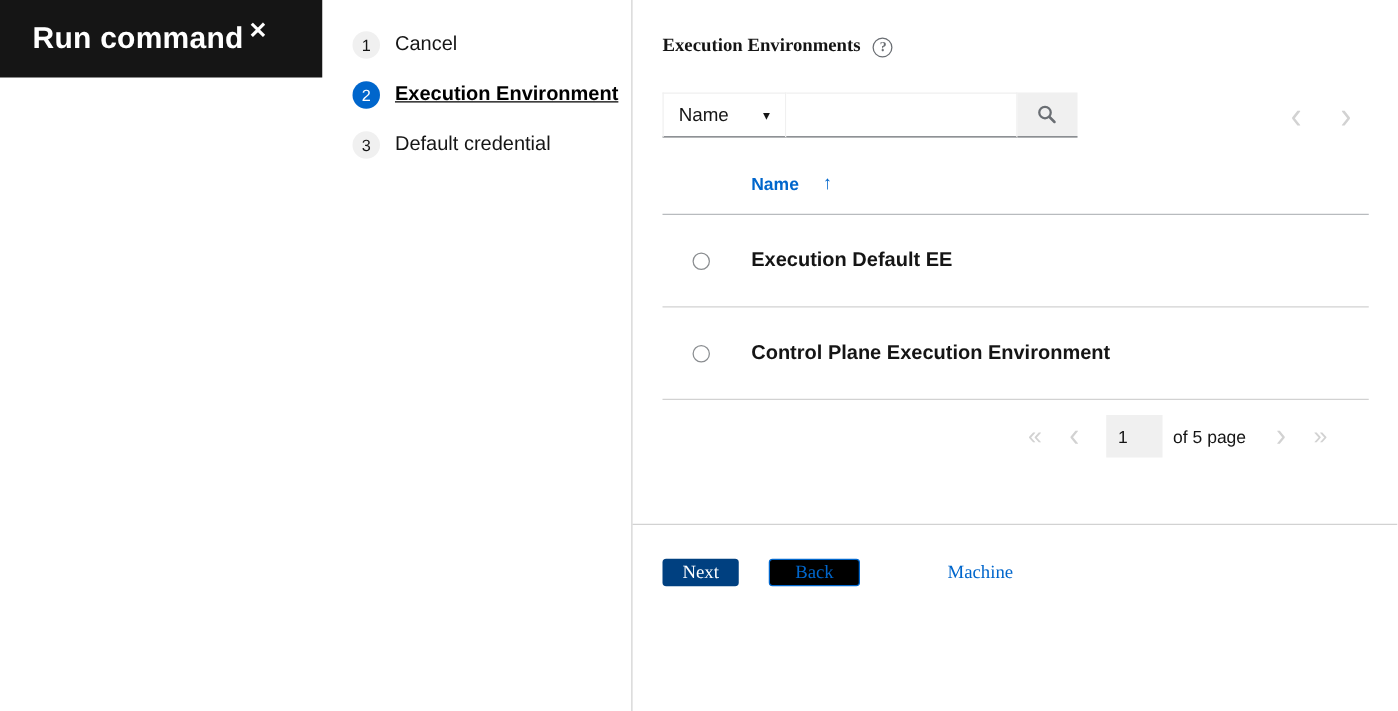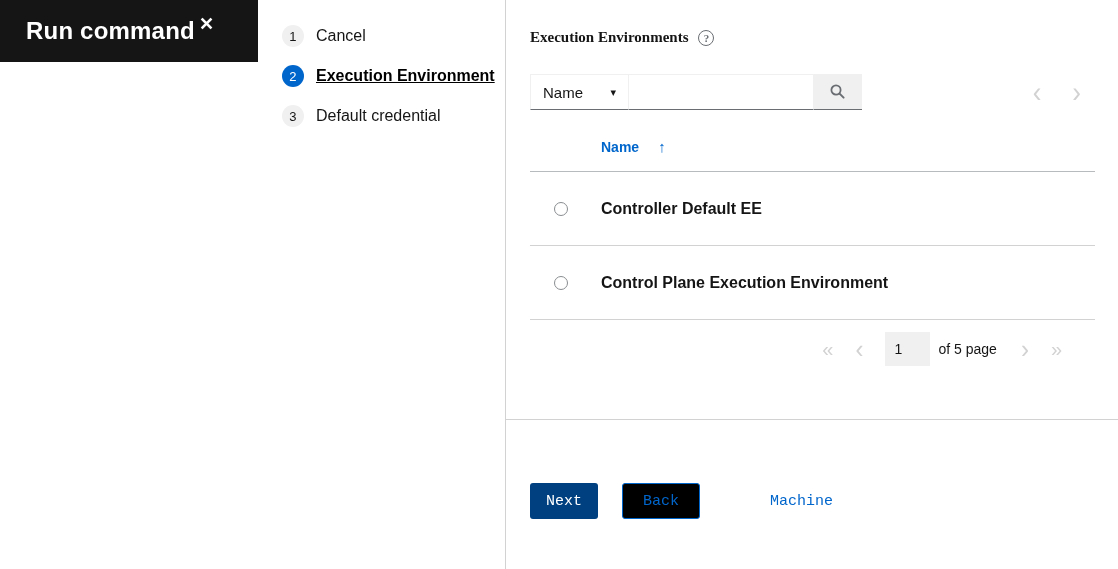--- a/index.html
+++ b/index.html
@@ -102,21 +102,21 @@
     width: 45px; height: 34px; margin: 0 8px 0 22px; background: #f0f0f0; border: none;
     font-size: 14px; padding-left: 9px; color: #151515; font-family: inherit; outline: none;
   }
   .pg-label { font-size: 14px; color: #151515; margin-right: 24px; }
 
   
   .modal-footer {
     flex: 1 1 auto; border-top: 1px solid #d2d2d2; padding: 27px 0 0 24px;
     display: flex; align-items: flex-start;
   }
-  .btn { font-family: Liberation Mono, monospace; font-size: 15px; cursor: pointer; border-radius: 3px; height: 36px; margin-top: 36px; }
+  .btn { font-family: Liberation Serif, serif; font-size: 15px; cursor: pointer; border-radius: 3px; height: 22px; }
   .btn-primary { background: #004080; color: #ffffff; border: none; padding: 0 16px; }
   .btn-secondary { background: #000000; color: #0066cc; border: 1px solid #0066cc; padding: 0 20px; margin-left: 24px; }
   .btn-link { background: transparent; color: #0066cc; border: none; padding: 0; margin-left: 70px; }
 
   .bottom-bar { height: 5px; background: #4f5255; flex: 0 0 auto; }
 </style>
 </head>
 <body>
 
 <div class="modal">
@@ -171,21 +171,21 @@
           </div>
         </div>
 
         <div class="thead">
           <span class="th-name">Name</span>
           <span class="sort-arrow">↑</span>
         </div>
 
         <div class="table-row">
           <span class="radio"></span>
-          <span class="row-label">Controller Default EE</span>
+          <span class="row-label">Execution Default EE</span>
         </div>
         <div class="table-row">
           <span class="radio"></span>
           <span class="row-label">Control Plane Execution Environment</span>
         </div>
 
         <div class="pagination">
           <span class="pg">«</span>
           <span class="pg single">‹</span>
           <input class="page-input" type="text" value="1" style="">

